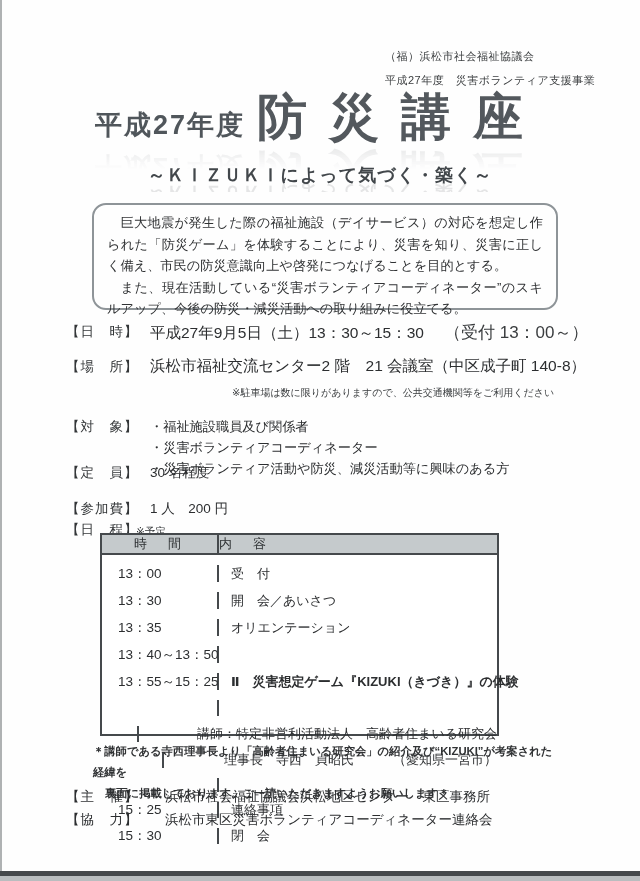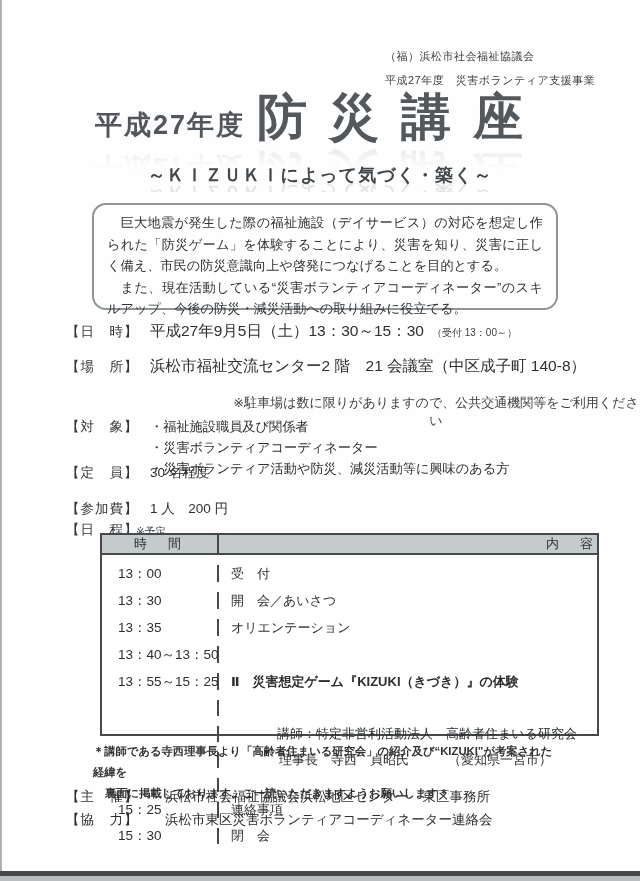--- a/index.html
+++ b/index.html
@@ -34,38 +34,38 @@
   .intro-box{position:absolute;left:92px;top:203px;width:466px;height:107px;box-sizing:border-box;
     border:2px solid #8e9498;border-radius:14px;padding:7px 13px 0 13px;
     font-size:13.2px;line-height:21.6px;color:#303234;text-align:justify;}
   .intro-box p{margin:0;}
 
   
   .info-row{position:absolute;left:66px;width:540px;}
   .info-label{position:absolute;left:0;top:2px;font-size:13.5px;letter-spacing:1px;color:#333638;white-space:nowrap;}
   .info-value{position:absolute;left:84px;top:0;font-size:15.5px;color:#2c2e30;white-space:nowrap;}
   .info-value-sm{position:absolute;left:84px;top:0;font-size:13.5px;color:#2c2e30;white-space:nowrap;}
-  .inline-note{font-size:10px;color:#3a3d3f;margin-left:8px;}
+  .inline-note{font-size:17px;color:#3a3d3f;margin-left:20px;}
   .row-datetime{top:321px;}
   .row-place{top:356px;}
-  .place-note{position:absolute;left:232px;top:394px;font-size:13px;color:#3a3d3f;text-align:center;}
+  .place-note{position:absolute;left:232px;top:386px;font-size:10px;color:#3a3d3f;text-align:center;}
   .row-target{top:416px;}
   .target-items{position:absolute;left:84px;top:0;font-size:13.2px;line-height:21px;white-space:nowrap;}
   .row-capacity{top:464px;}
   .row-fee{top:500px;}
   .row-schedule{top:521px;}
   .schedule-note{position:absolute;left:70px;top:4px;font-size:10.5px;color:#333638;}
 
   
-  .sched-table{position:absolute;left:100px;top:533px;width:499px;height:203px;box-sizing:border-box;
+  .sched-table{position:absolute;left:100px;top:533px;width:399px;height:203px;box-sizing:border-box;
     border:2px solid #45494c;background:#fff;}
   .sched-header{display:flex;height:20px;background:#c5cacc;border-bottom:2px solid #45494c;box-sizing:border-box;}
   .sh-time{width:117px;box-sizing:border-box;border-right:2px solid #45494c;text-align:center;
     font-size:13px;line-height:18px;letter-spacing:4px;color:#2e3133;}
-  .sh-content{flex:1;text-align:right;font-size:13px;line-height:18px;letter-spacing:4px;color:#2e3133;}
+  .sh-content{flex:1;text-align:left;font-size:13px;line-height:18px;letter-spacing:4px;color:#2e3133;}
   .srow{display:flex;height:17px;margin-top:10px;}
   .srow .c-time{width:117px;box-sizing:border-box;border-right:2px solid #45494c;
     padding-left:16px;font-size:13.5px;line-height:17px;white-space:nowrap;}
   .srow .c-content{flex:1;padding-left:12px;font-size:13px;line-height:17px;white-space:nowrap;}
   .srow.sub{height:16px;}
   .srow.sub .c-time,.srow.sub .c-content{line-height:16px;}
   .srow.blank{height:14px;}
   .srow.last{height:16px;}
   .srow.last .c-time,.srow.last .c-content{line-height:16px;}
   .c-content.b{font-weight:bold;}

